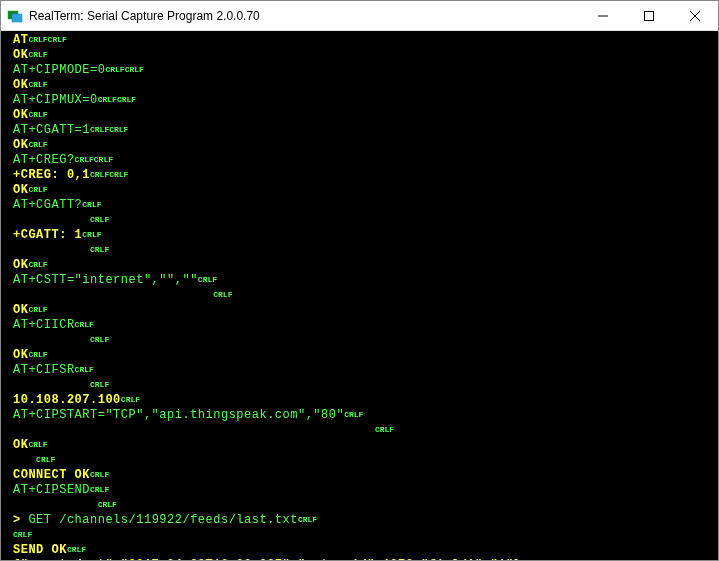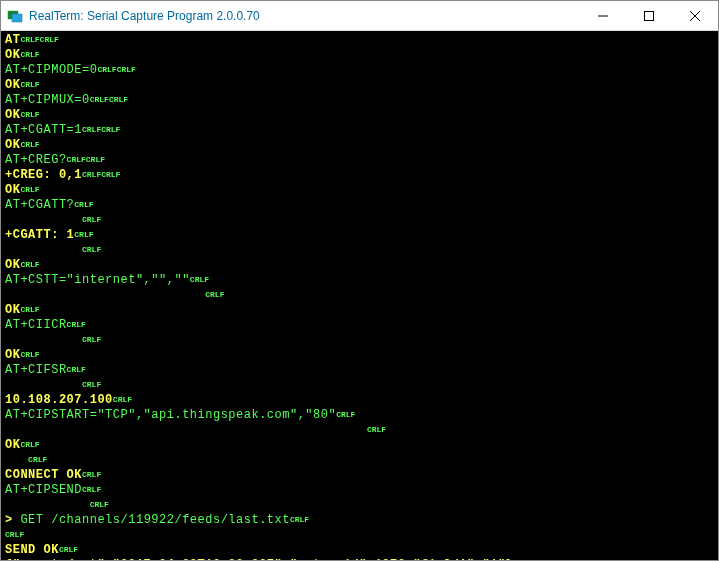--- a/index.html
+++ b/index.html
@@ -23,21 +23,21 @@
     width: 16px; height: 16px;
     margin-right: 6px;
     display: inline-flex;
     align-items: center;
     justify-content: center;
   }
   .app-icon svg { width: 16px; height: 16px; }
   .title-text {
     flex: 1;
     font-size: 12px;
-    color: #0369a1;
+    color: #000000;
   }
   .win-controls { display: flex; height: 100%; }
   .win-btn {
     width: 46px;
     display: flex;
     align-items: center;
     justify-content: center;
     color: #222;
     font-family: "Segoe UI Symbol", sans-serif;
     font-size: 10px;
@@ -48,21 +48,21 @@
     background: #000;
     padding: 2px 4px;
     font-family: "Consolas", "Courier New", monospace;
     font-size: 12px;
     line-height: 14px;
     letter-spacing: 0.5px;
     color: #ffff00;
     white-space: pre;
     position: relative;
   }
-  .line { display: block; white-space: pre; }
+  .line { display: block; white-space: pre; margin-left: 8px; }
   .yel { color: #ffff55; font-weight: bold; }
   .grn { color: #55ff55; font-weight: normal; }
   .crlf {
     color: #55ff55;
     font-size: 8px;
     font-weight: bold;
     vertical-align: baseline;
     position: relative;
     top: -1px;
     letter-spacing: 0;

